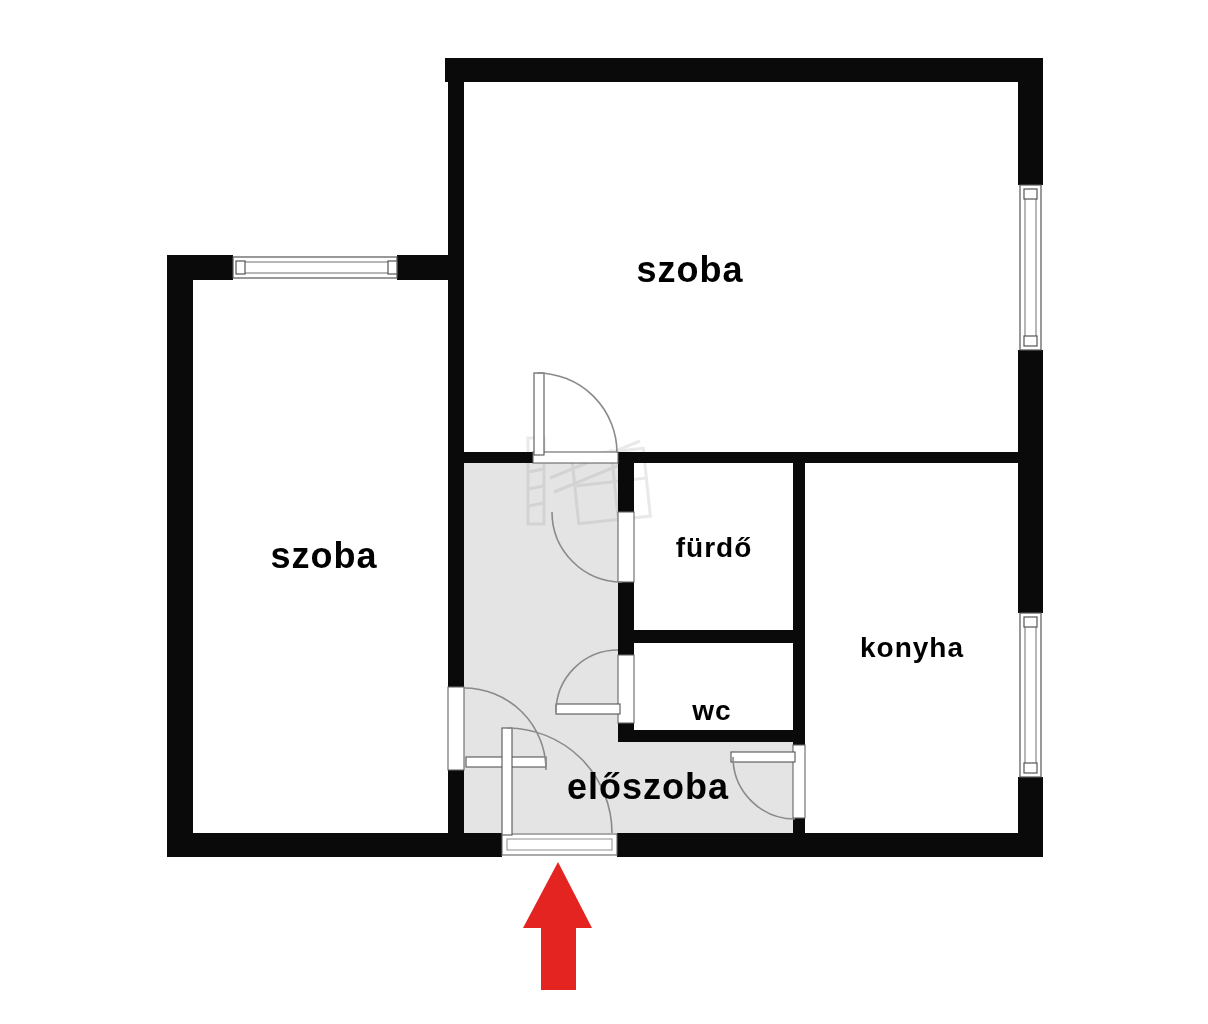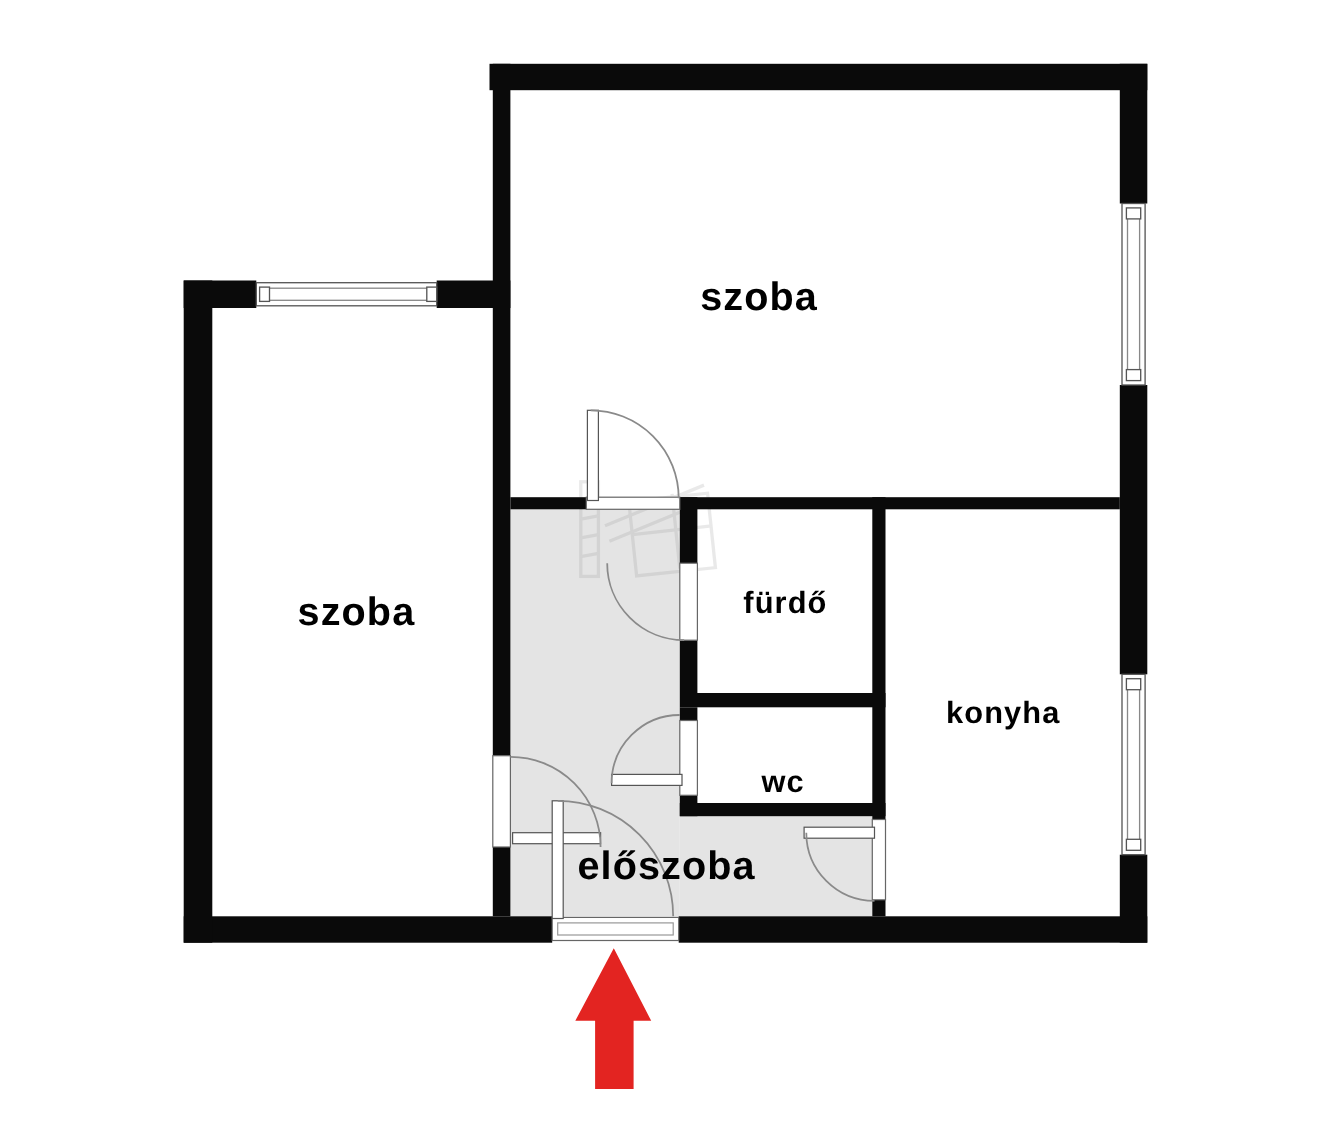--- a/index.html
+++ b/index.html
@@ -130,15 +130,15 @@
 
     <polygon points="558,862 592,928 576,928 576,990 541,990 541,928 523,928" fill="#e32421"></polygon>
   </svg>
 
 
   <div class="room-label" style="left:690px;top:270px;">szoba</div>
   <div class="room-label" style="left:324px;top:556px;">szoba</div>
   <div class="room-label small" style="left:714px;top:548px;">fürdő</div>
   <div class="room-label small" style="left:712px;top:688px;margin-top:23px;">wc</div>
   <div class="room-label small" style="left:912px;top:648px;">konyha</div>
-  <div class="room-label" style="left:606px;top:787px;">előszoba</div>
+  <div class="room-label" style="left:648px;top:787px;">előszoba</div>
 
 </div>
 
 </body></html>

